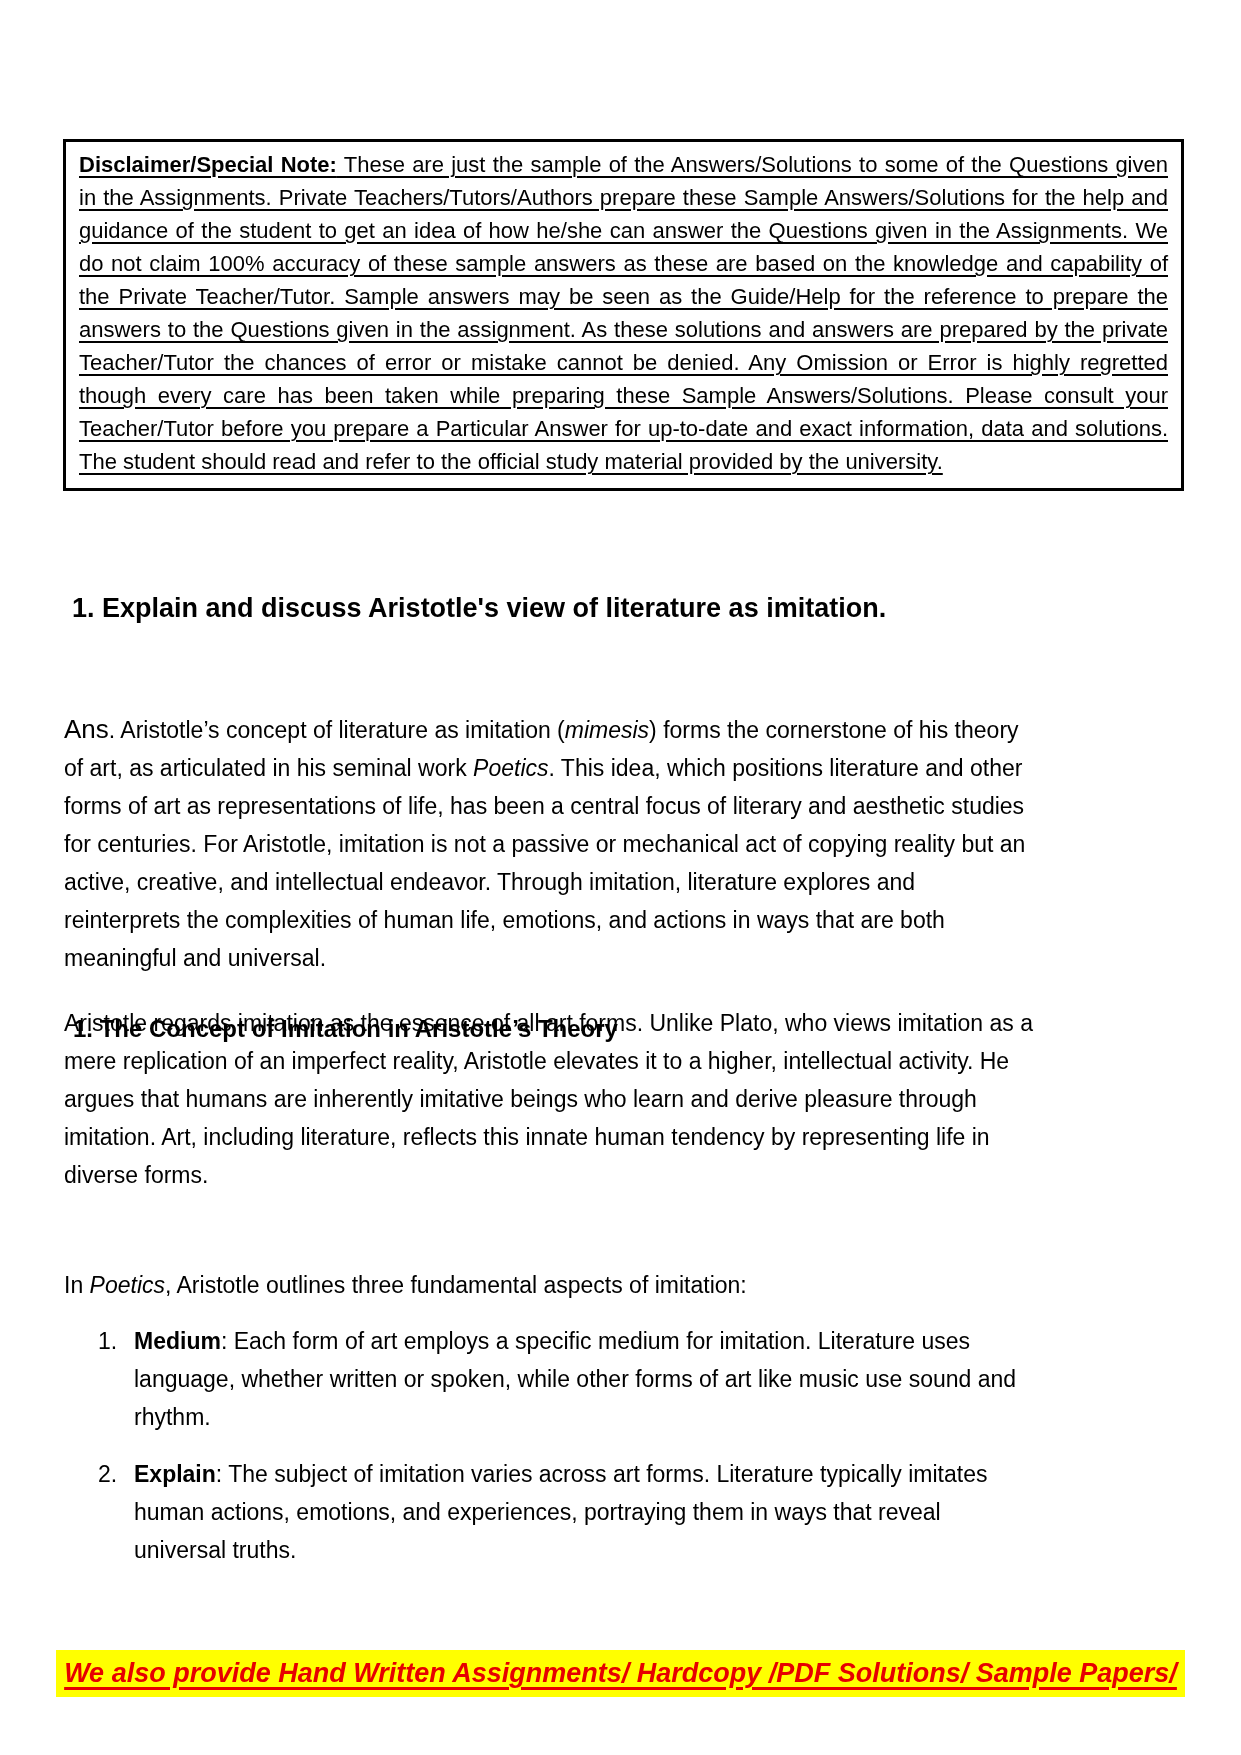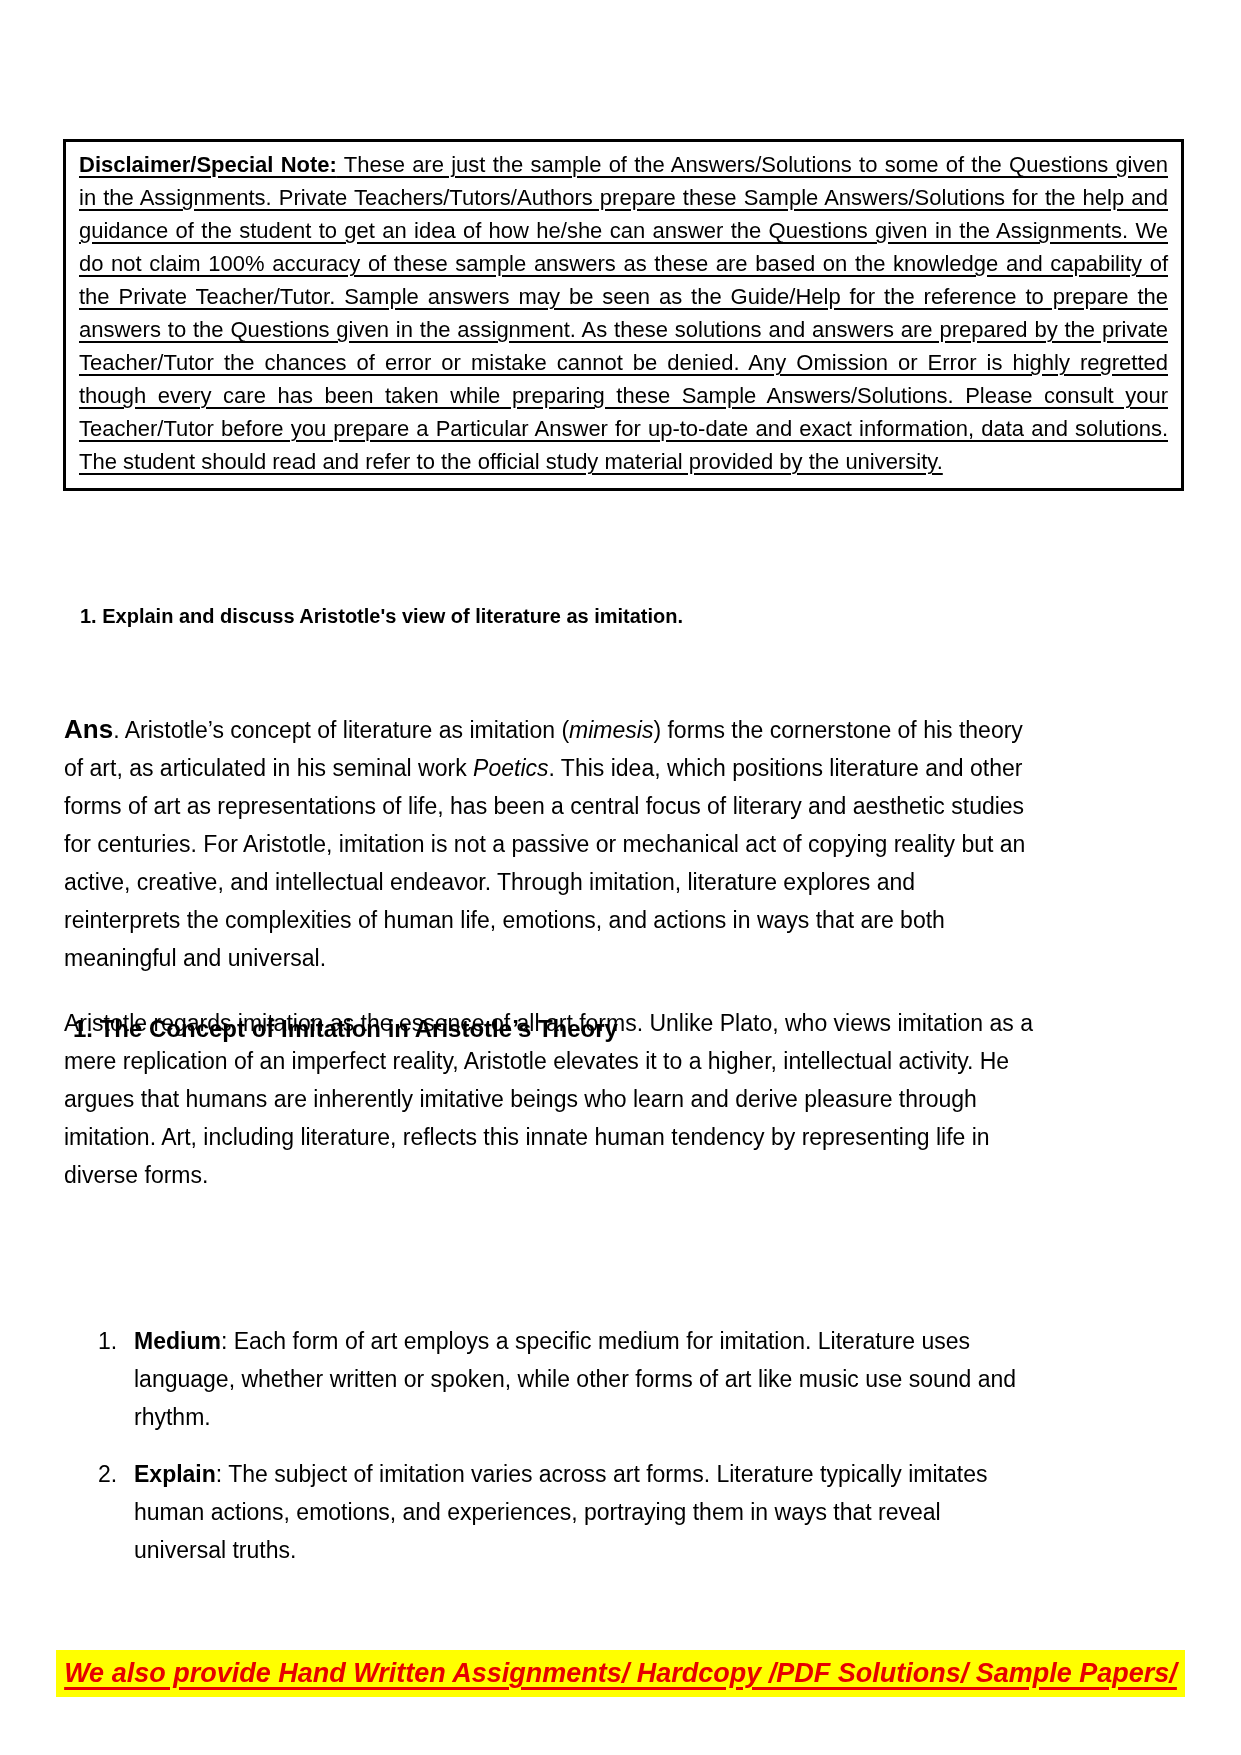--- a/index.html
+++ b/index.html
@@ -37,38 +37,38 @@
     text-underline-offset: 4px;
     text-decoration-thickness: 1.5px;
   }
   .disclaimer-text b { font-weight: 700; }
 
   
   .question-heading {
     position: absolute;
     left: 64px;
     top: 583px;
-    margin: 16px;
-    font-size: 20px;
+    margin: 8px;
+    font-size: 27px;
     font-weight: 700;
     line-height: 34px;
   }
 
   
   .body-para {
     position: absolute;
     left: 64px;
     width: 970px;
     margin: 0;
     font-size: 23px;
     line-height: 38px;
     font-weight: 400;
   }
   .answer-intro { top: 710px; }
-  .answer-intro .ans { font-size: 26px; font-weight: 700; }
+  .answer-intro .ans { font-size: 26px; font-weight: 400; }
 
   .section-heading {
     position: absolute;
     left: 64px;
     top: 1004px;
     margin: 9px;
     font-size: 24px;
     font-weight: 700;
     line-height: 32px;
   }
@@ -124,20 +124,21 @@
   </div>
 
   <h1 class="question-heading">1. Explain and discuss Aristotle's view of literature as imitation.</h1>
 
   <p class="body-para answer-intro"><b class="ans">Ans</b><span>. Aristotle’s concept of literature as imitation (</span><i>mimesis</i><span>) forms the cornerstone of his theory of art, as articulated in his seminal work </span><i>Poetics</i><span>. This idea, which positions literature and other forms of art as representations of life, has been a central focus of literary and aesthetic studies for centuries. For Aristotle, imitation is not a passive or mechanical act of copying reality but an active, creative, and intellectual endeavor. Through imitation, literature explores and reinterprets the complexities of human life, emotions, and actions in ways that are both meaningful and universal.</span></p>
 
   <h2 class="section-heading">1. The Concept of Imitation in Aristotle’s Theory</h2>
 
   <p class="body-para section-para">Aristotle regards imitation as the essence of all art forms. Unlike Plato, who views imitation as a mere replication of an imperfect reality, Aristotle elevates it to a higher, intellectual activity. He argues that humans are inherently imitative beings who learn and derive pleasure through imitation. Art, including literature, reflects this innate human tendency by representing life in diverse forms.</p>
 
+  <p class="body-para list-intro"><span>In </span><i>Poetics</i><span>, Aristotle outlines three fundamental aspects of imitation:</span></p>
 
   <div class="aspect-list">
     <div class="aspect-item">
       <span class="aspect-num">1.</span>
       <span class="aspect-body"><b>Medium</b><span>: Each form of art employs a specific medium for imitation. Literature uses language, whether written or spoken, while other forms of art like music use sound and rhythm.</span></span>
     </div>
     <div class="aspect-item">
       <span class="aspect-num">2.</span>
       <span class="aspect-body"><b>Explain</b><span>: The subject of imitation varies across art forms. Literature typically imitates human actions, emotions, and experiences, portraying them in ways that reveal universal truths.</span></span>
     </div>

